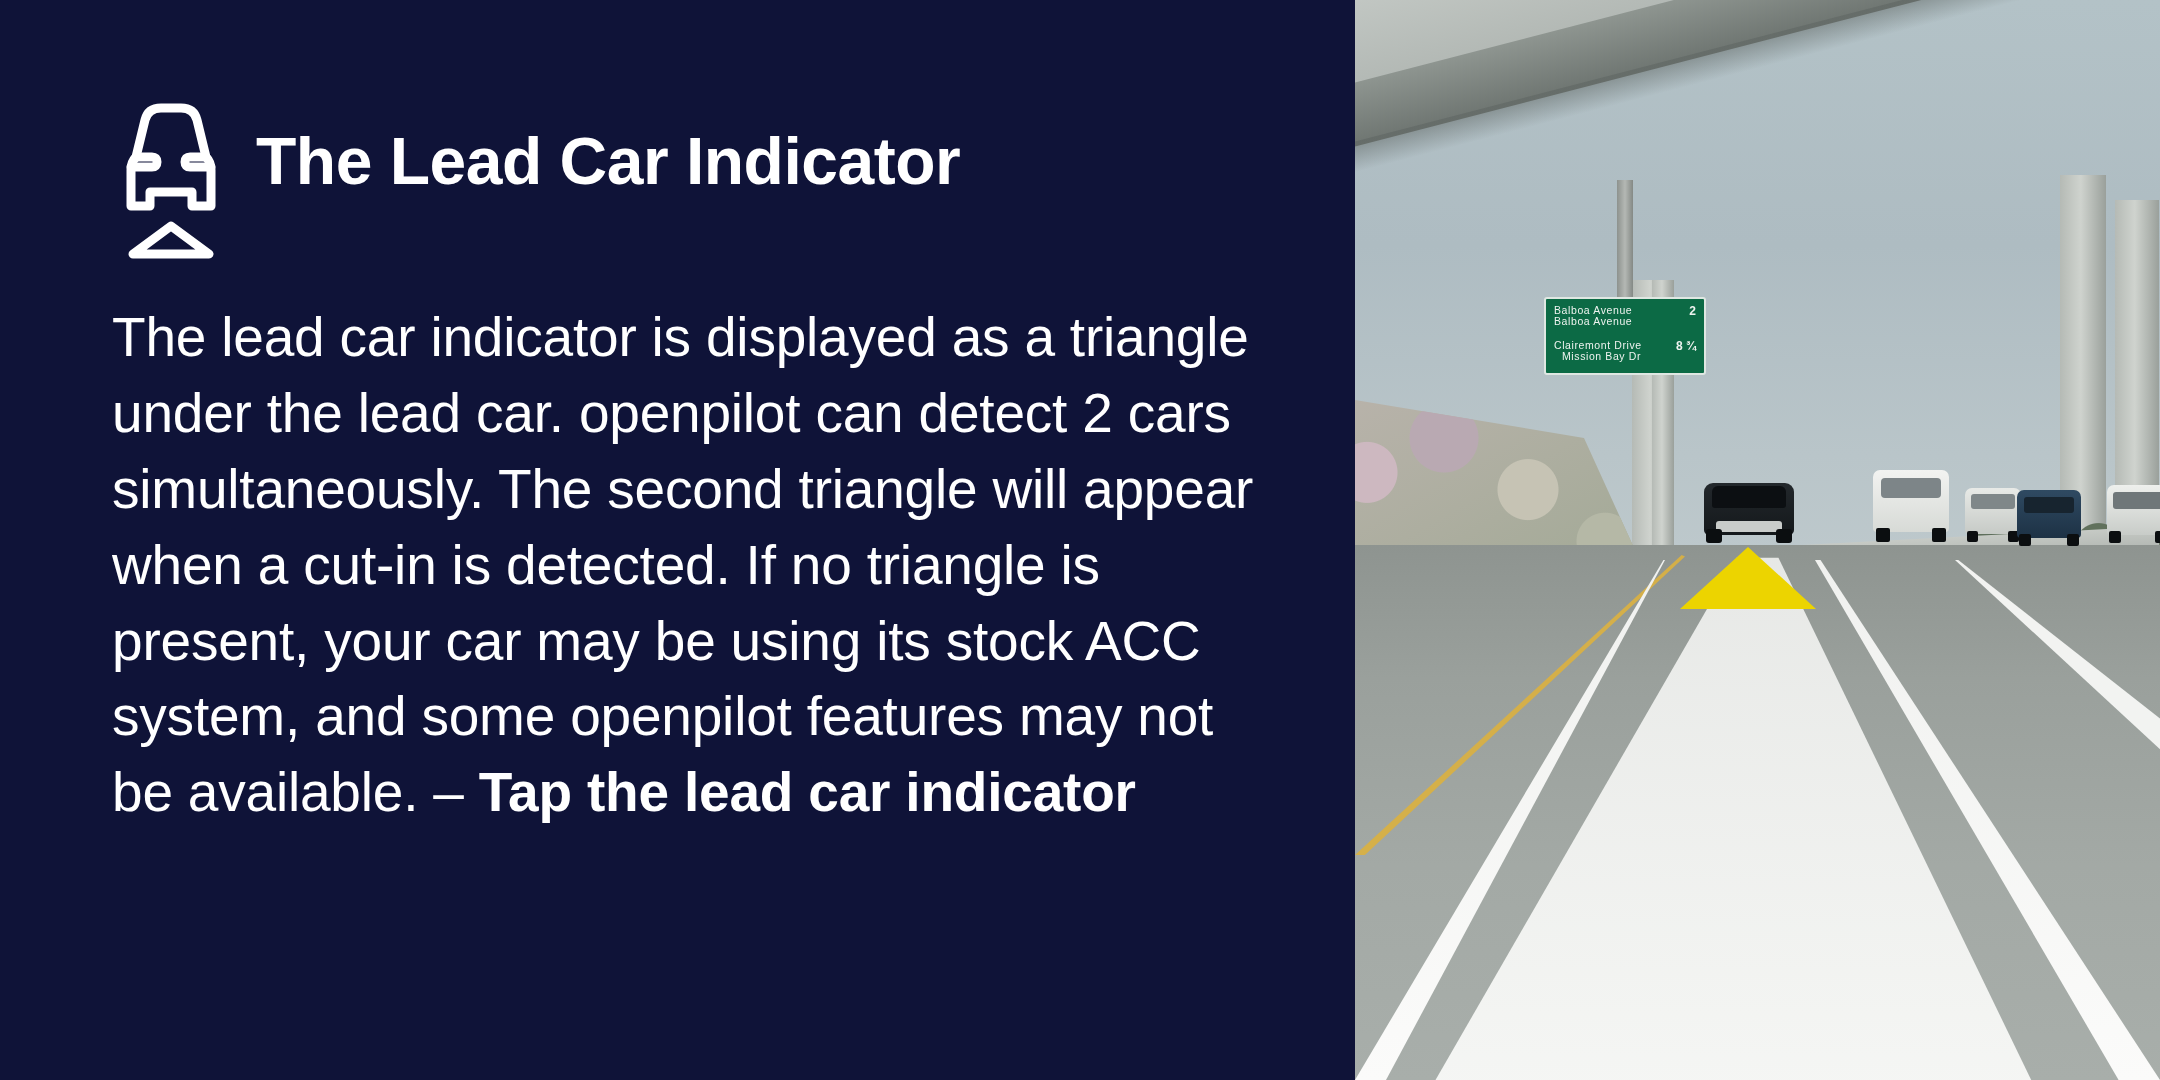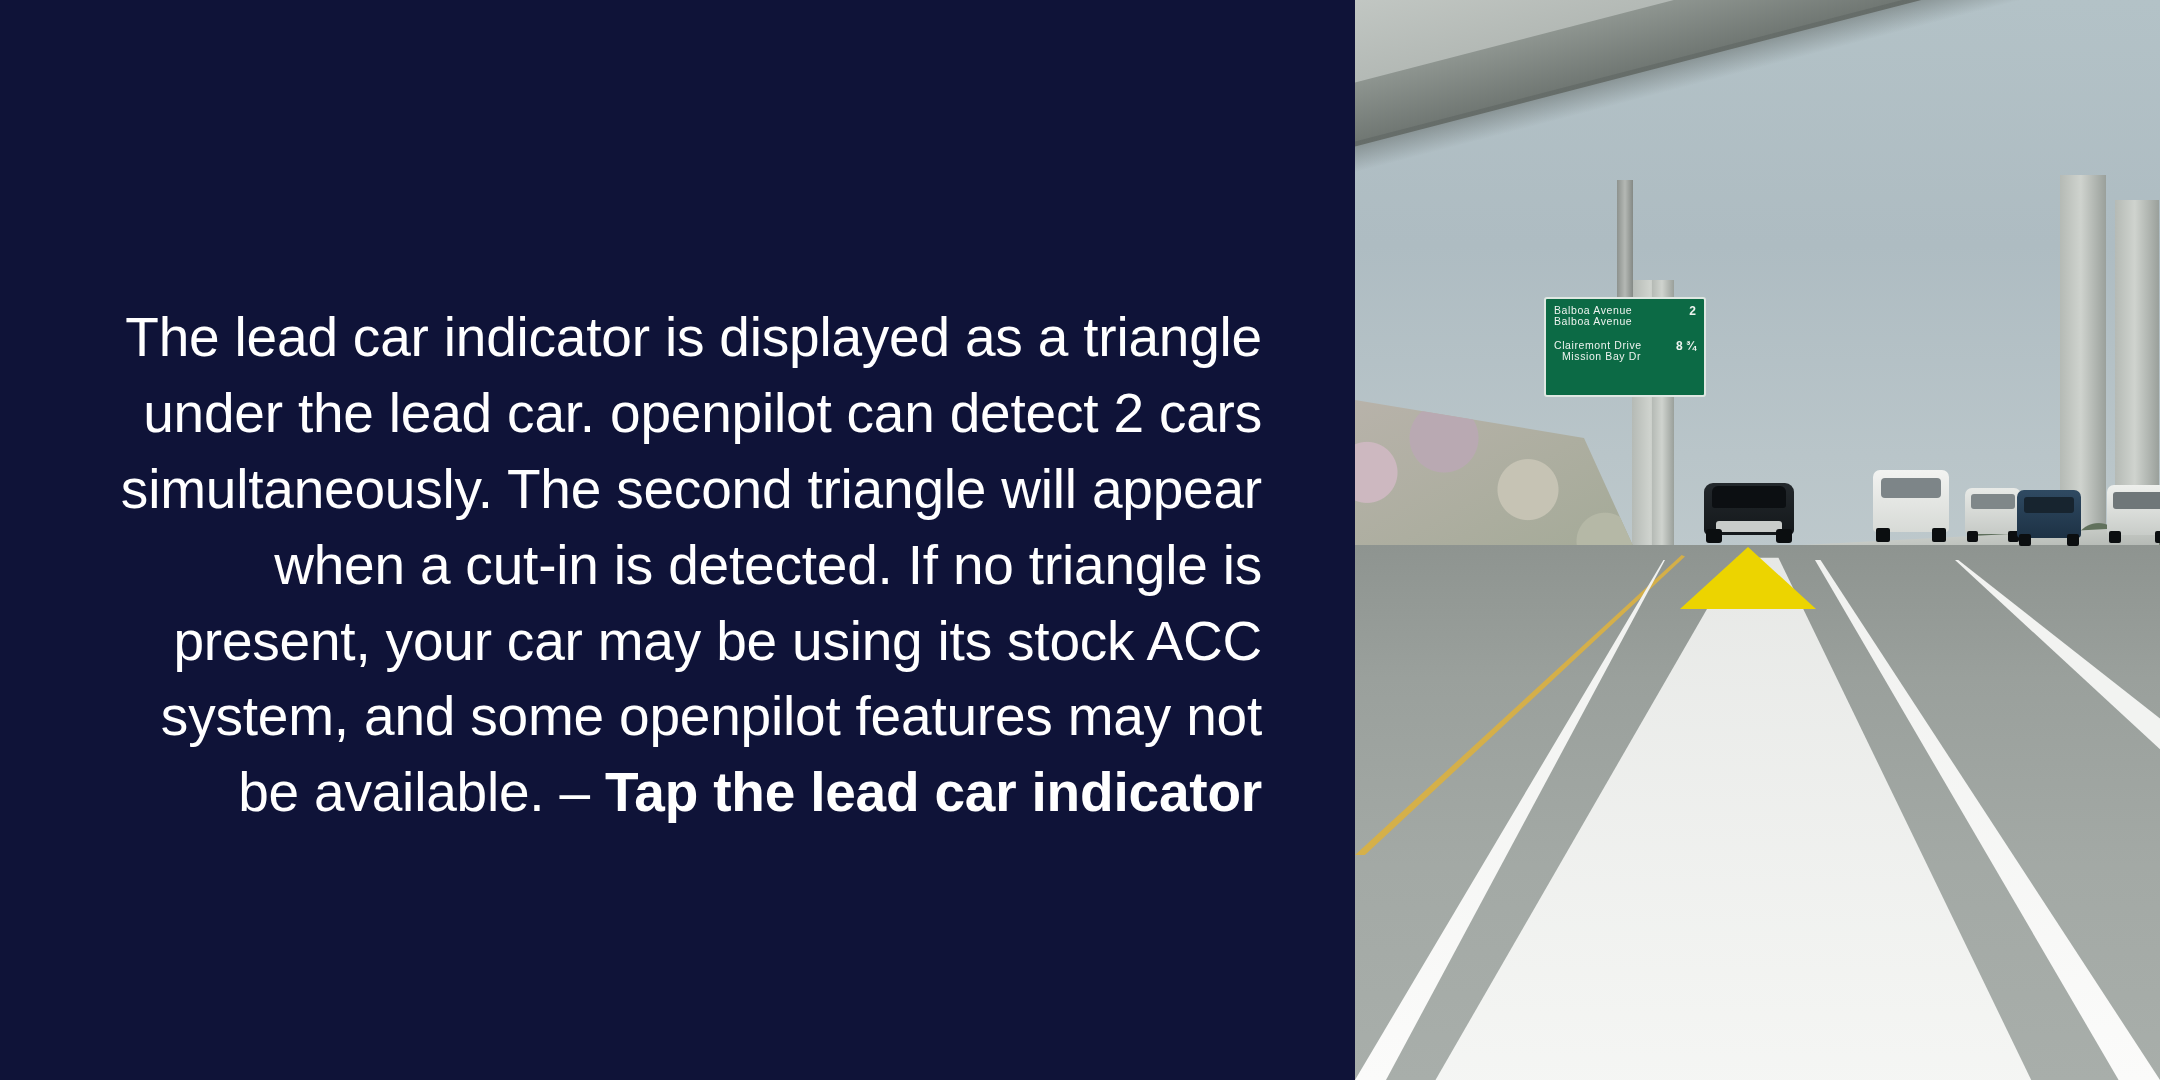--- a/index.html
+++ b/index.html
@@ -52,21 +52,20 @@
 
   .panel-body {
     position:absolute;
     left:112px; top:300px;
     width:1150px;
     font-size:55px;
     line-height:1.38;
     color:#ffffff;
     font-weight:400;
     letter-spacing:-0.2px;
-    text-align:right;
   }
   .panel-body .cta { font-weight:bold; }
 
   
   .photo {
     position:relative;
     width:805px; height:1080px;
     flex:0 0 805px;
     overflow:hidden;
     background:#9fb0b6;
@@ -281,21 +280,21 @@
 
   .car-suv { left:752px; top:485px; width:62px; height:62px; }
   .car-suv .cb { width:62px; height:50px; background:linear-gradient(#eef0ed,#c8ccc8); }
   .car-suv .cg { position:absolute; left:6px; top:7px; width:50px; height:17px; background:#6f7779; border-radius:3px; }
   .car-suv .cw1 { left:2px; top:46px; width:12px; height:12px; }
   .car-suv .cw2 { right:2px; top:46px; width:12px; height:12px; }
 
   
   .sign {
     position:absolute; left:189px; top:297px;
-    width:162px; height:100px;
+    width:162px; height:78px;
     background:#0c6a45;
     border:2px solid #dfe7e2;
     border-radius:3px;
     padding:6px 8px 4px 8px;
     color:#eef3ef;
     font-family:"Liberation Sans", sans-serif;
     line-height:1.08;
   }
   .sign-post {
     position:absolute; left:262px; top:180px; width:16px; height:120px;
@@ -317,20 +316,39 @@
     border-bottom:62px solid #ecd400;
   }
 </style>
 </head>
 <body>
 
 <div class="screen">
 
   <section class="info-panel">
 
+    <div class="header-row">
+
+      <div class="lead-icon">
+        <svg viewBox="0 0 118 165" xmlns="http://www.w3.org/2000/svg" fill="none" stroke="#ffffff" stroke-width="9" stroke-linecap="round" stroke-linejoin="round">
+
+          <path d="M24 63 L33 26 Q36 14 49 14 L69 14 Q82 14 85 26 L94 63
+                   Q99 68 99 76 L99 112 L80 112 L80 98 L38 98 L38 112 L19 112
+                   L19 76 Q19 68 24 63 Z"></path>
+
+          <path d="M24 63 L40 63 Q45 63 45 68 Q45 73 40 73 L19 73"></path>
+
+          <path d="M94 63 L78 63 Q73 63 73 68 Q73 73 78 73 L99 73"></path>
+
+          <path d="M59 132 L97 160 L21 160 Z"></path>
+        </svg>
+      </div>
+
+      <h1 class="panel-title">The Lead Car Indicator</h1>
+    </div>
 
     <p class="panel-body">
       <span>The lead car indicator is displayed as a triangle under the lead car. openpilot can detect 2 cars simultaneously. The second triangle will appear when a cut-in is detected. If no triangle is present, your car may be using its stock ACC system, and some openpilot features may not be </span><span>available. – </span><span class="cta">Tap the lead car indicator</span>
     </p>
 
   </section>
 
   <section class="photo">
 
     <div class="sky"></div>

